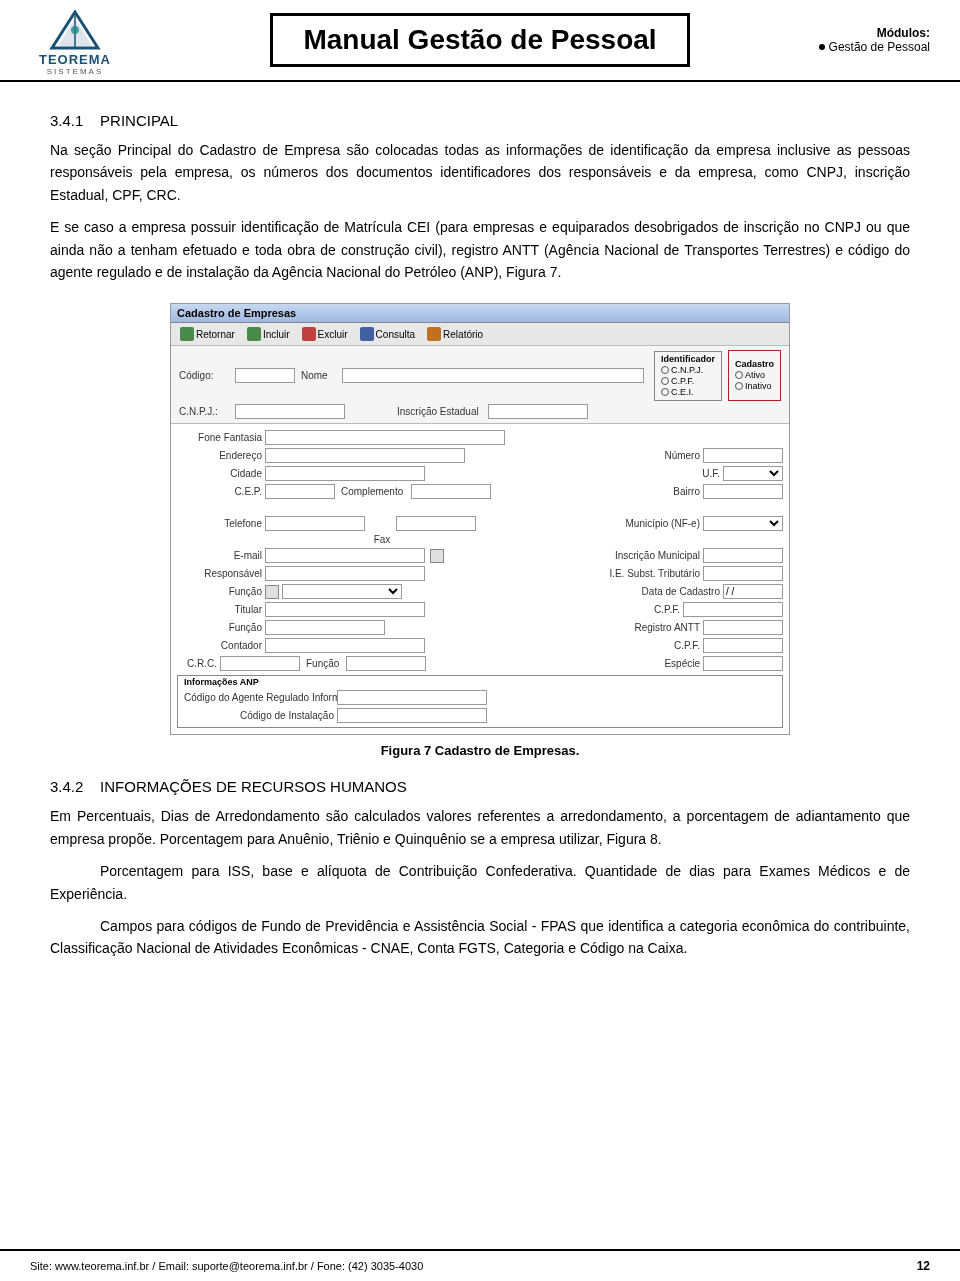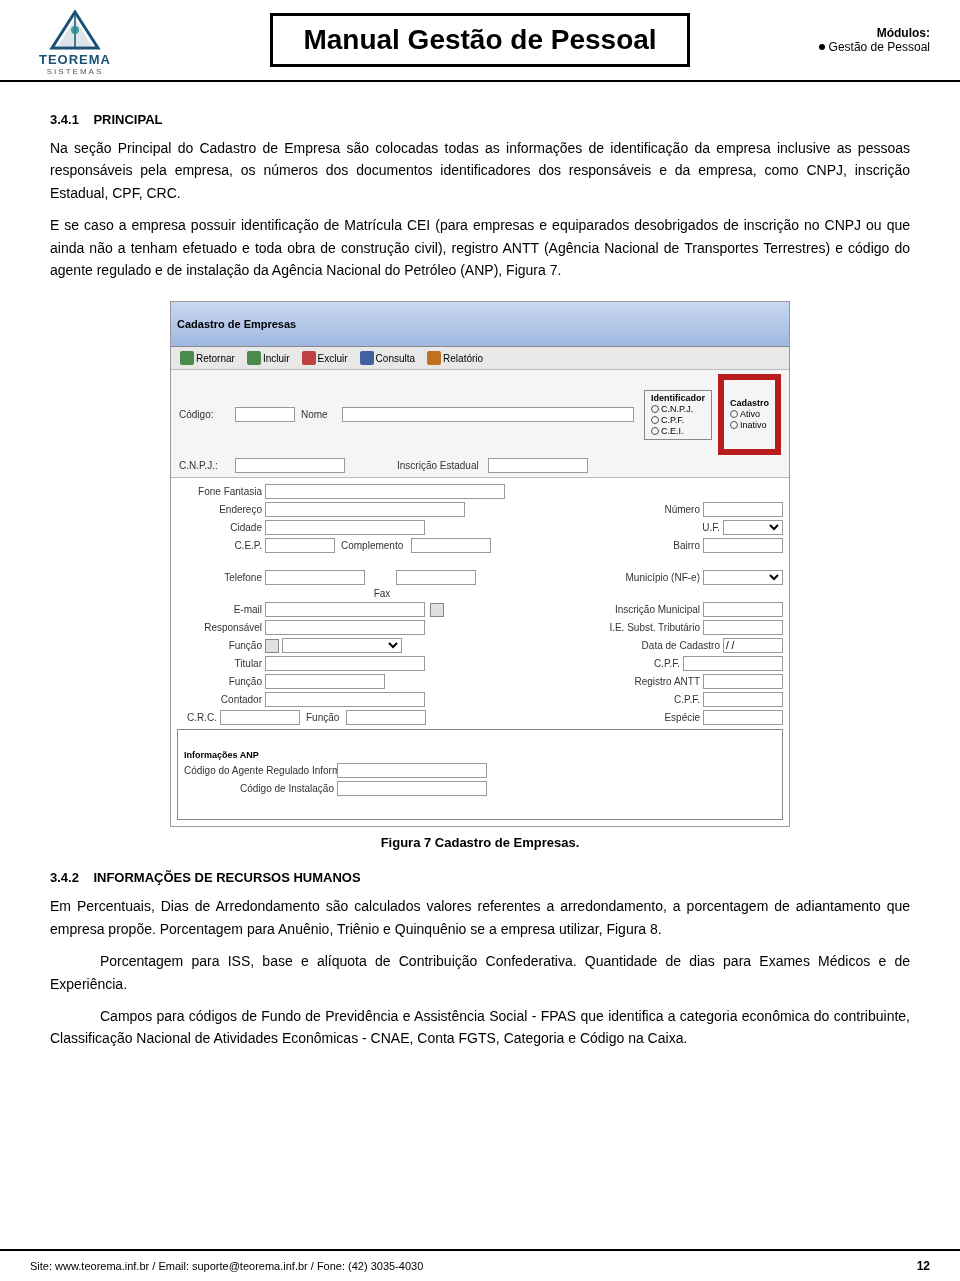--- a/index.html
+++ b/index.html
@@ -81,22 +81,22 @@
       border-radius: 50%;
       display: inline-block;
     }
 
     
     .content {
       padding: 20px 50px 20px 50px;
     }
 
     .section-title {
-      font-size: 13px;
-      font-weight: bold;
+      font-size: 15px;
+      font-weight: normal;
       margin-bottom: 10px;
       margin-top: 10px;
     }
 
     .body-text {
       font-size: 14px;
       line-height: 1.6;
       text-align: justify;
       margin-bottom: 10px;
       margin-top: 10px;
@@ -128,21 +128,21 @@
     .app-window {
       border: 1px solid #999;
       background: #f0f0f0;
       width: 620px;
       font-size: 11px;
       font-family: Arial, sans-serif;
     }
 
     .app-titlebar {
       background: linear-gradient(to bottom, #c8d8f0, #a0b8e0);
-      padding: 16px 6px;
+      padding: 3px 6px;
       font-size: 11px;
       font-weight: bold;
       color: #000;
       border-bottom: 1px solid #888;
     }
 
     .app-toolbar {
       background: #e8e8e8;
       padding: 3px 6px;
       display: flex;
@@ -252,21 +252,21 @@
 
     .form-select {
       border: 1px solid #999;
       background: #fff;
       height: 15px;
       font-size: 10px;
     }
 
     .anp-group {
       border: 1px solid #888;
-      padding: 20px 6px;
+      padding: 1px 6px;
       margin-top: 4px;
     }
     .anp-group-title {
       font-size: 9px;
       font-weight: bold;
       margin-bottom: 3px;
     }
 
     
     .footer {
@@ -380,21 +380,21 @@
             <div class="radio-row">
               <span class="radio-circle"></span>
               <span>C.P.F.</span>
             </div>
             <div class="radio-row">
               <span class="radio-circle"></span>
               <span>C.E.I.</span>
             </div>
           </div>
 
-          <div style="border:6px solid #b91c1c; padding:18px 6px;">
+          <div style="border:1px solid #b91c1c; padding:8px 6px;">
             <div style="font-size:9px; font-weight:bold; margin-bottom:1px;">Cadastro</div>
             <div class="radio-row">
               <span class="radio-circle"></span>
               <span>Ativo</span>
             </div>
             <div class="radio-row">
               <span class="radio-circle"></span>
               <span>Inativo</span>
             </div>
           </div>

